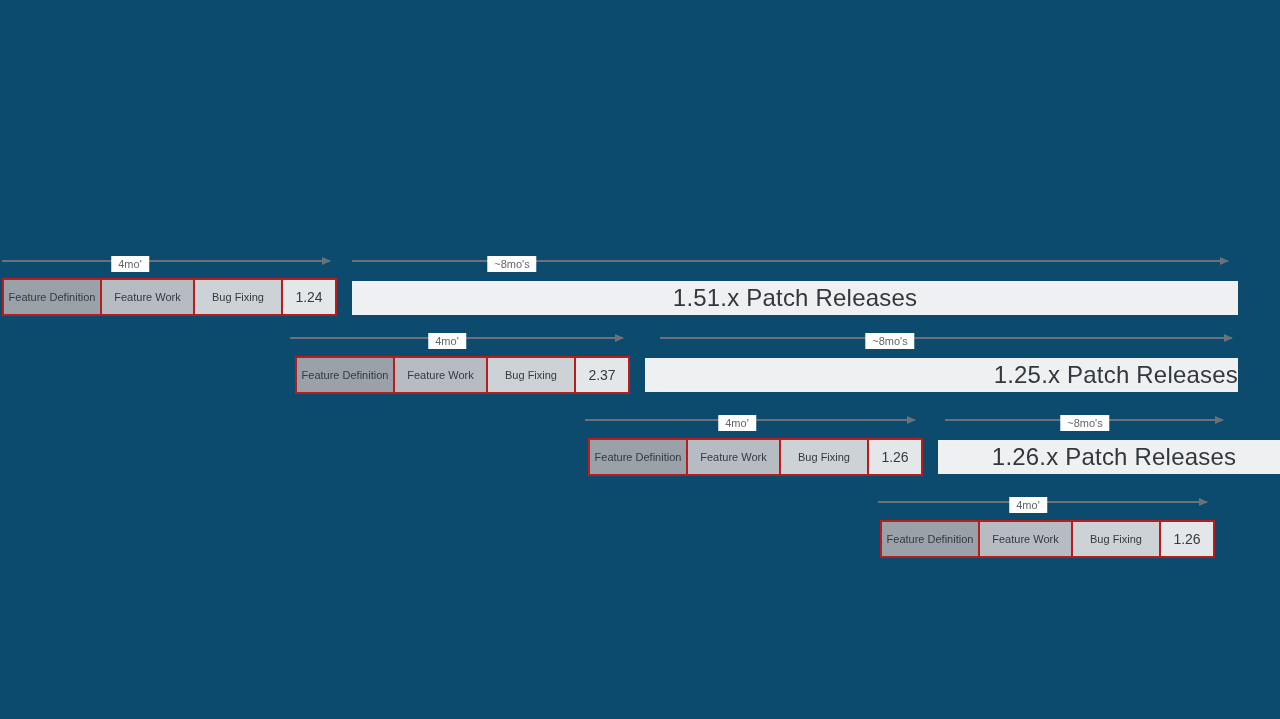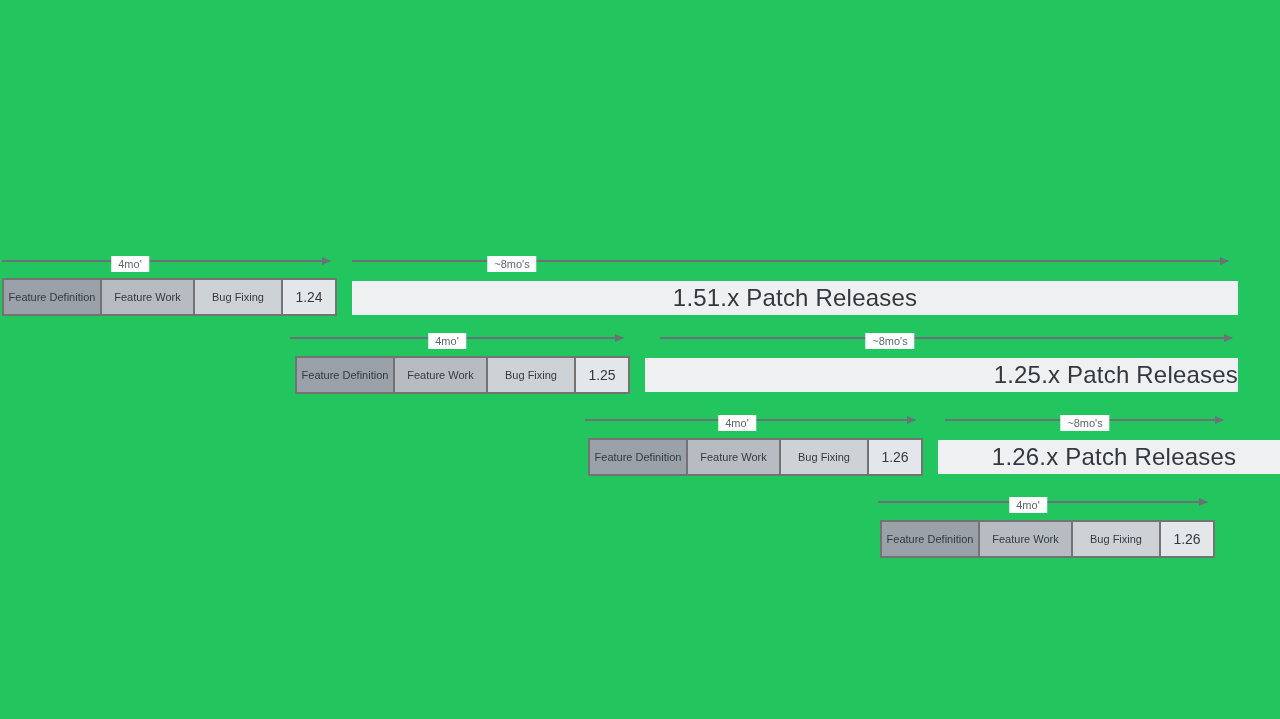--- a/index.html
+++ b/index.html
@@ -2,31 +2,31 @@
 <html><head>
 <meta charset="utf-8">
 <style>
   * { margin: 0; padding: 0; box-sizing: border-box; }
   html, body { background: #ffffff; }
   body { font-family: "Liberation Sans", sans-serif; }
   .stage {
     position: relative;
     width: 1280px;
     height: 719px;
-    background: #22c55e;
+    background: #0c4a6e;
     overflow: hidden;
   }
   
   .row-boxes {
     position: absolute;
     display: flex;
     height: 38px;
   }
   .pbox {
-    border: 2px solid #737373;
+    border: 2px solid #b91c1c;
     background: #cdd2d6;
     display: flex;
     align-items: center;
     justify-content: center;
     text-align: center;
     font-size: 11px;
     line-height: 13px;
     color: #333a40;
     height: 38px;
   }
@@ -111,21 +111,21 @@
     <div class="aLabel" style="left:890px; top:333px;">~8mo's</div>
 
     <div class="patch-bar" style="left:645px; top:358px; width:593px;justify-content:flex-end;">
       <span class="patch-text">1.25.x Patch Releases</span>
     </div>
 
     <div class="row-boxes" style="left:295px; top:356px;">
       <div class="pbox fd">Feature Definition</div>
       <div class="pbox fw">Feature Work</div>
       <div class="pbox bf">Bug Fixing</div>
-      <div class="pbox ver">1.25</div>
+      <div class="pbox ver">2.37</div>
     </div>
   </div>
 
   <div>
     <div class="tline" style="left:585px; top:419px; width:330px;"></div>
     <div class="ahead" style="left:907px; top:416px;"></div>
     <div class="aLabel" style="left:737px; top:415px;">4mo'</div>
 
     <div class="tline" style="left:945px; top:419px; width:278px;"></div>
     <div class="ahead" style="left:1215px; top:416px;"></div>

